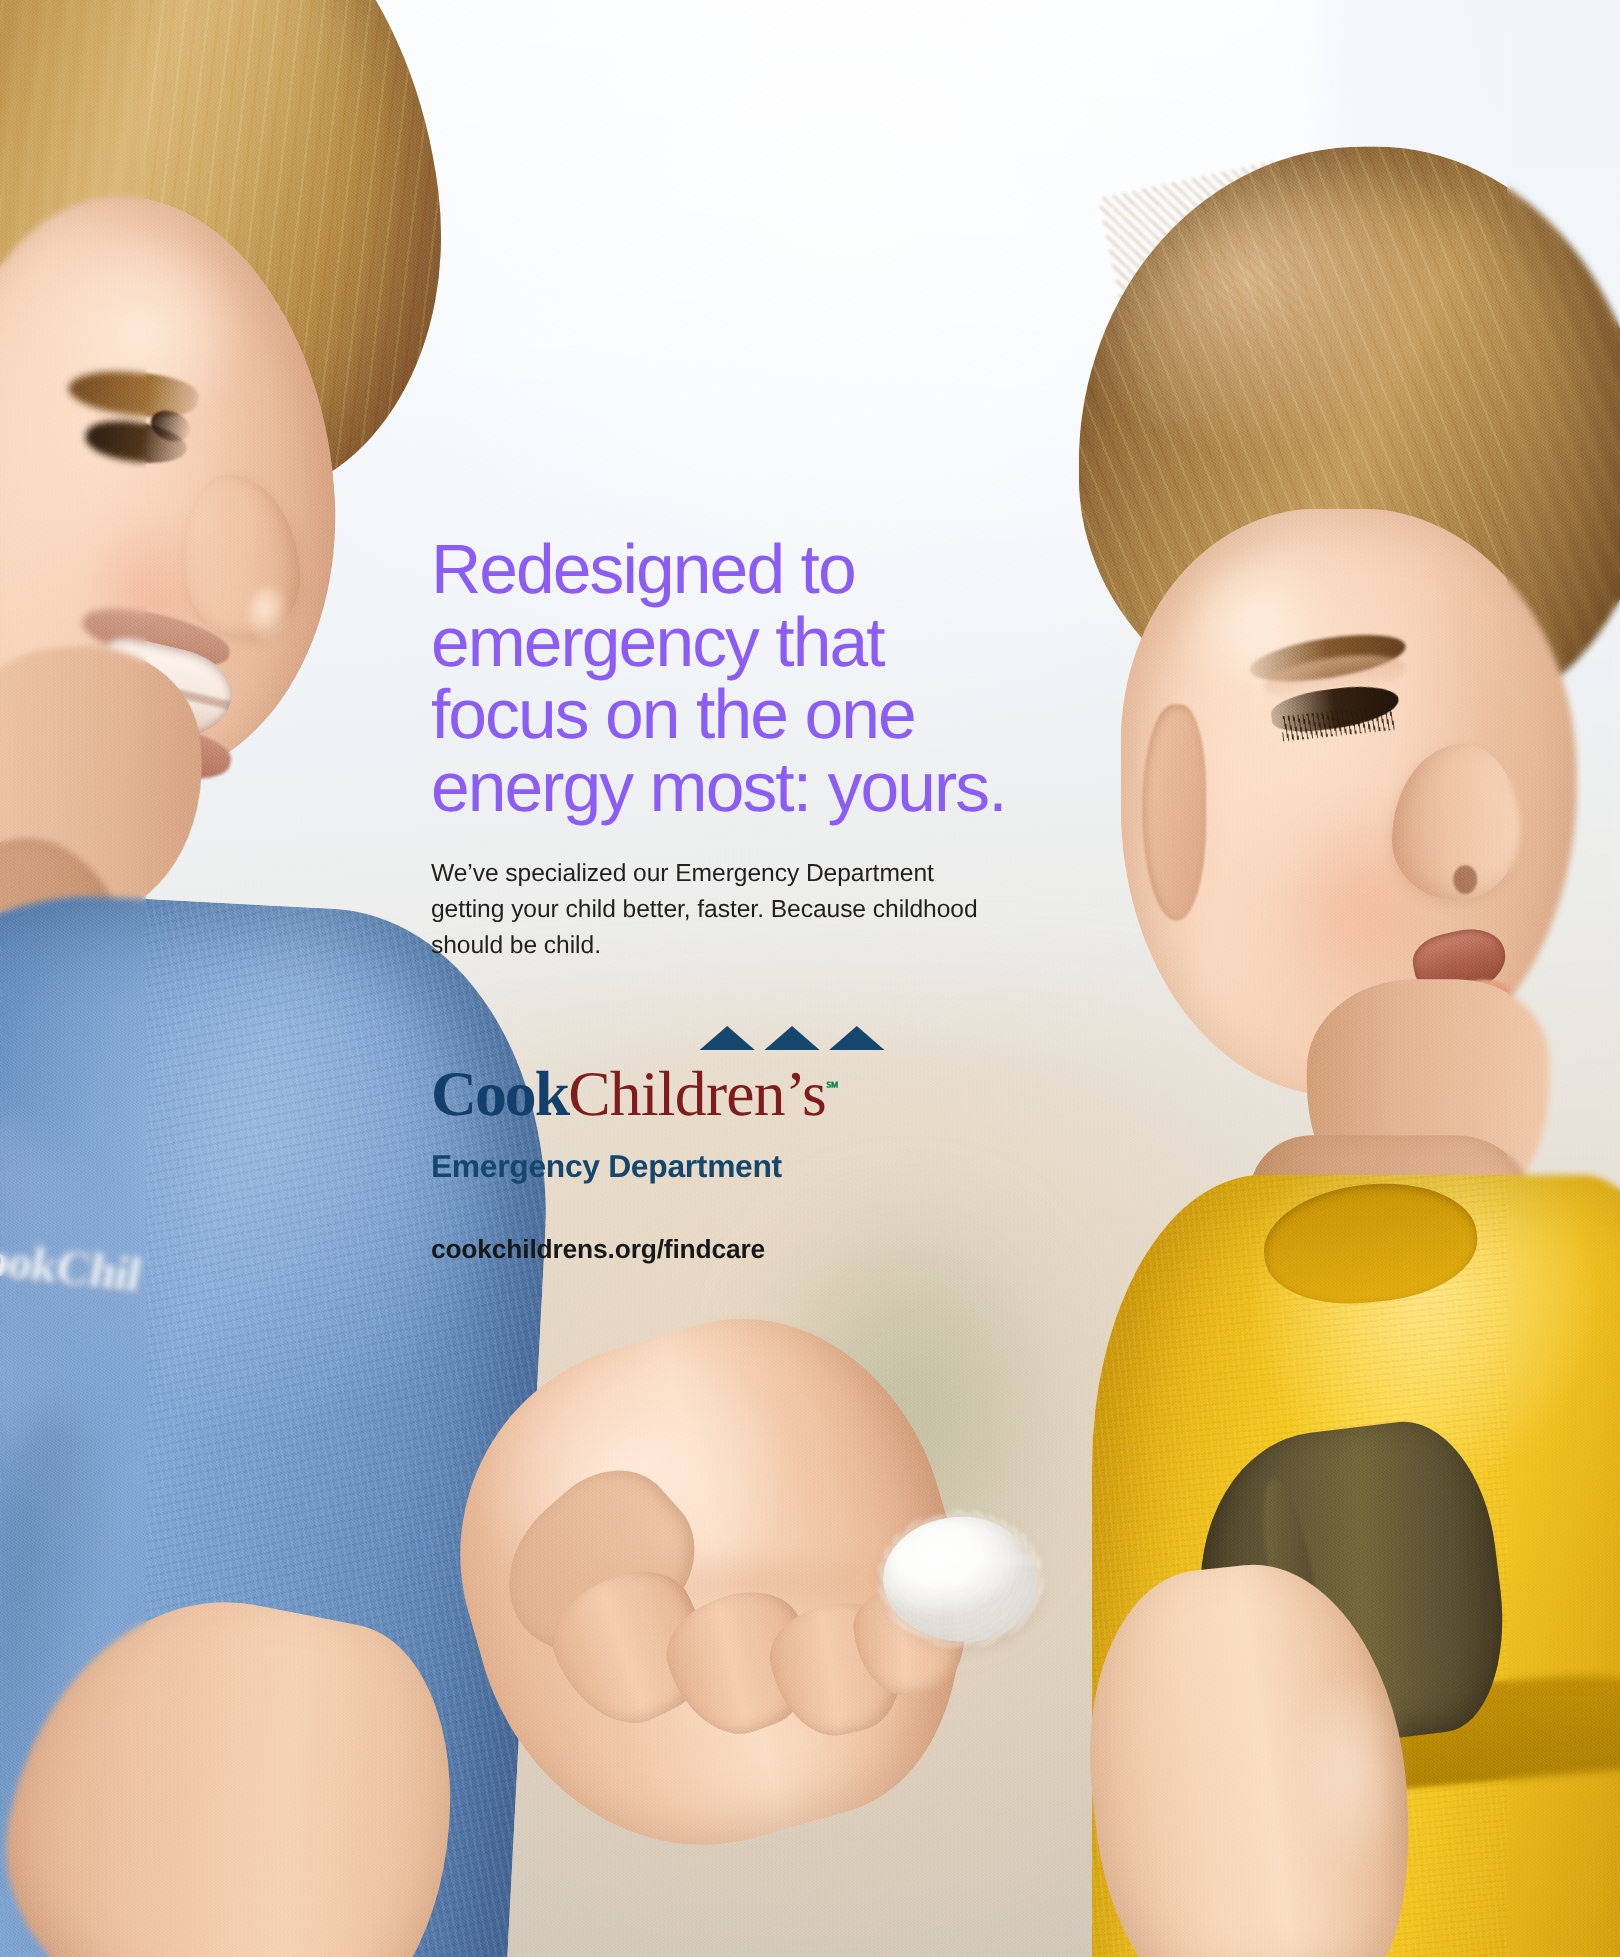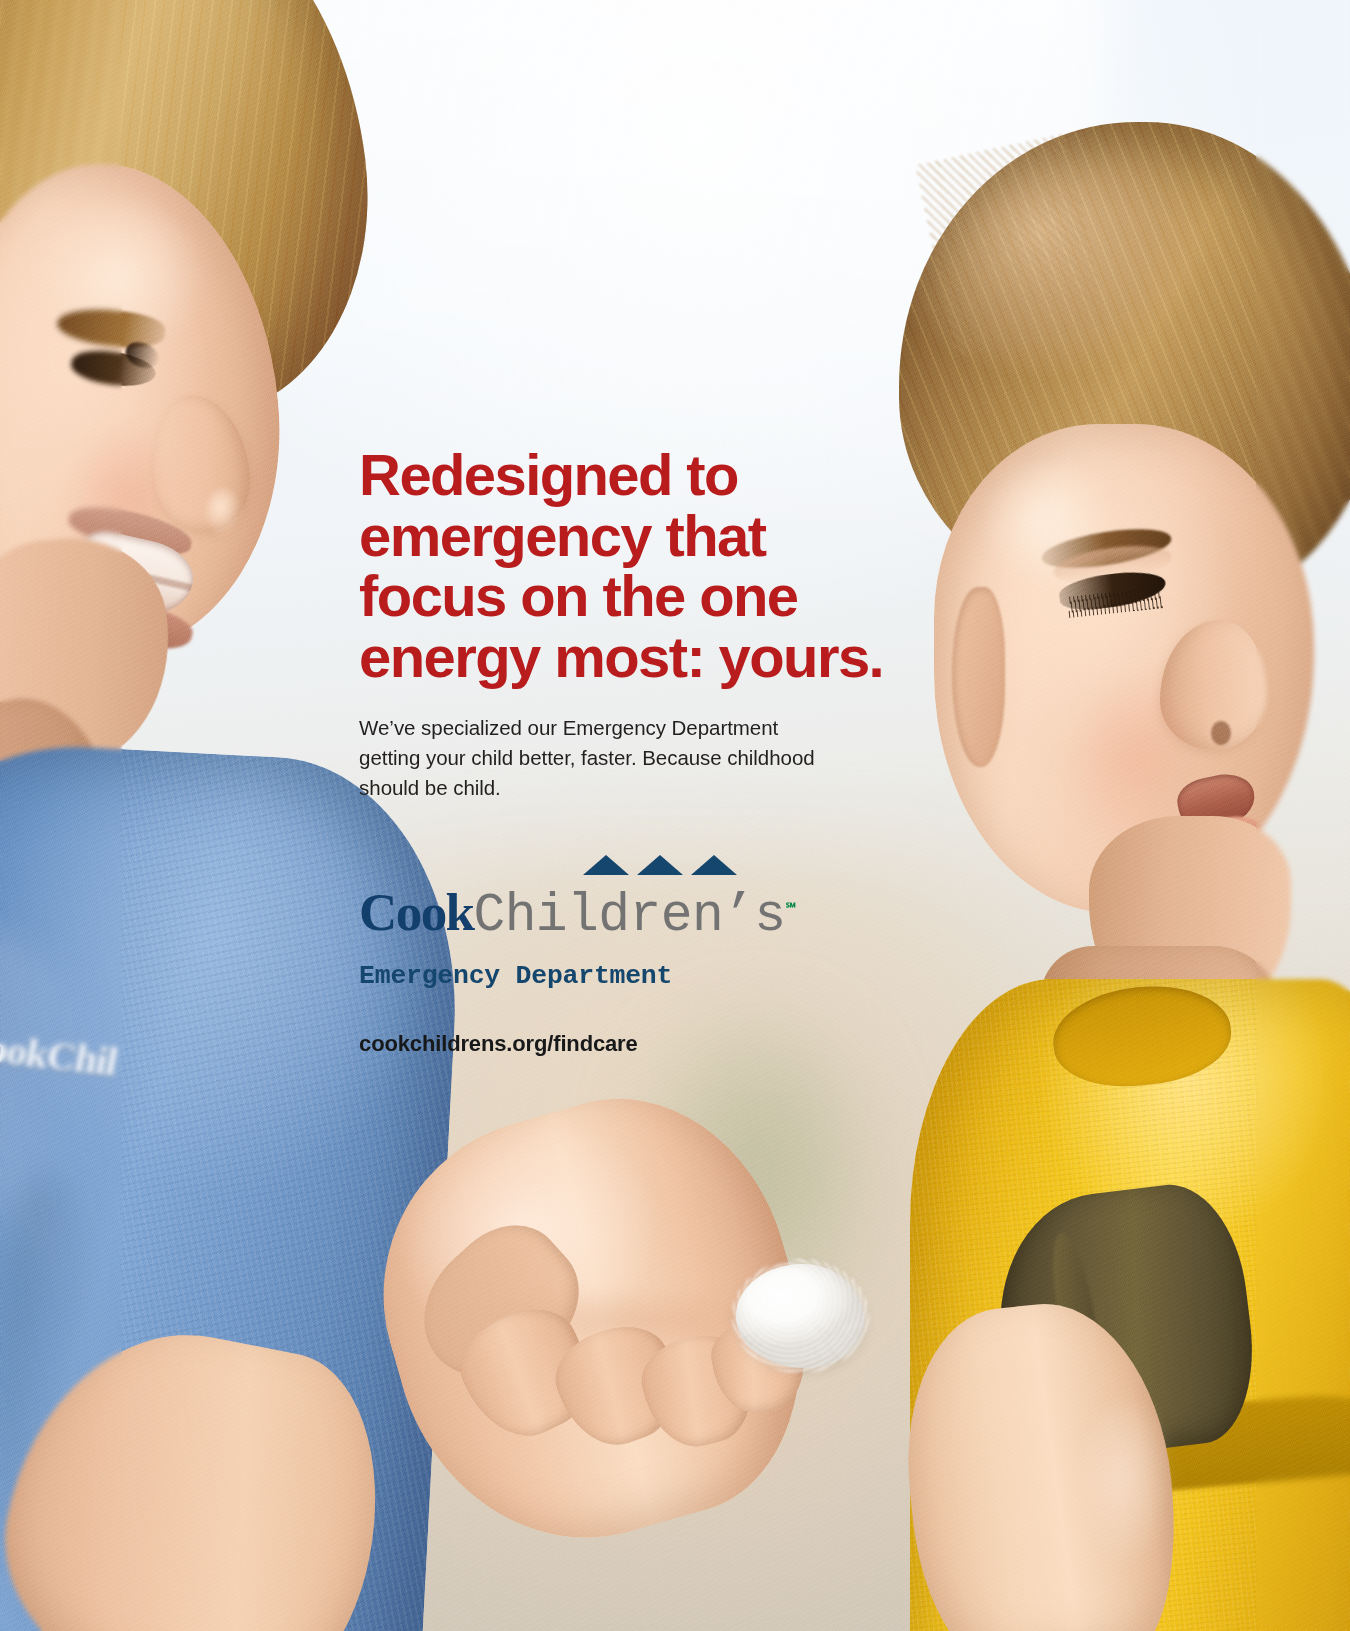--- a/index.html
+++ b/index.html
@@ -562,25 +562,25 @@
   
   .copy {
     position:absolute;
     left:26.6%;
     top:27.3%;
     width:44%;
     z-index:40;
   }
   .headline {
     font-family:"Liberation Sans", sans-serif;
-    font-weight:700;
+    font-weight:400;
     font-size:58px;
     line-height:1.045;
     letter-spacing:-1.6px;
-    color:#b91c1c;
+    color:#8b5cf6;
   }
   .subcopy {
     margin-top:25px;
     font-family:"Liberation Sans", sans-serif;
     font-size:20.5px;
     line-height:1.46;
     color:#221f1e;
     letter-spacing:-.05px;
   }
 
@@ -609,35 +609,34 @@
     white-space:nowrap;
     padding-top:28px;
   }
   .wm-cook {
     font-weight:700;
     color:#133f6c;
     letter-spacing:-1.6px;
   }
   .wm-childrens {
     font-weight:400;
-    color:#737373;
+    color:#7f1d1d;
     letter-spacing:-.6px;
-    font-family:Liberation Mono, monospace;
   }
   .wm-tm {
     font-family:"Liberation Sans", sans-serif;
     font-size:13px;
     font-weight:700;
     color:#0a8a4f;
     vertical-align:18px;
     letter-spacing:0;
   }
   .dept {
     margin-top:18px;
-    font-family:Liberation Mono, monospace;
+    font-family:Liberation Sans, sans-serif;
     font-weight:700;
     font-size:26.5px;
     letter-spacing:-.25px;
     color:#15466e;
   }
   .url {
     margin-top:40px;
     font-family:"Liberation Sans", sans-serif;
     font-weight:700;
     font-size:22px;

